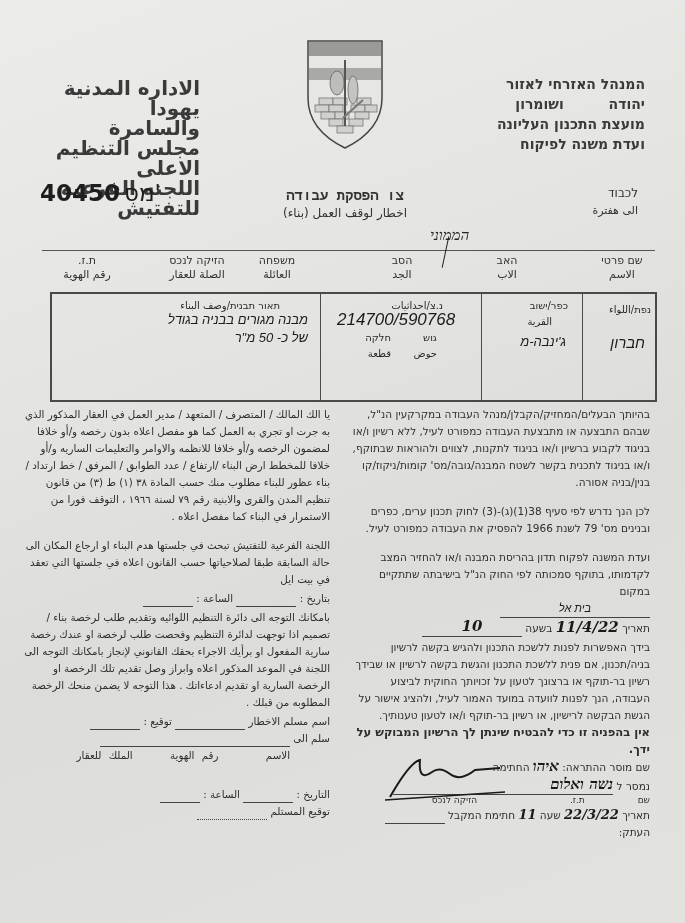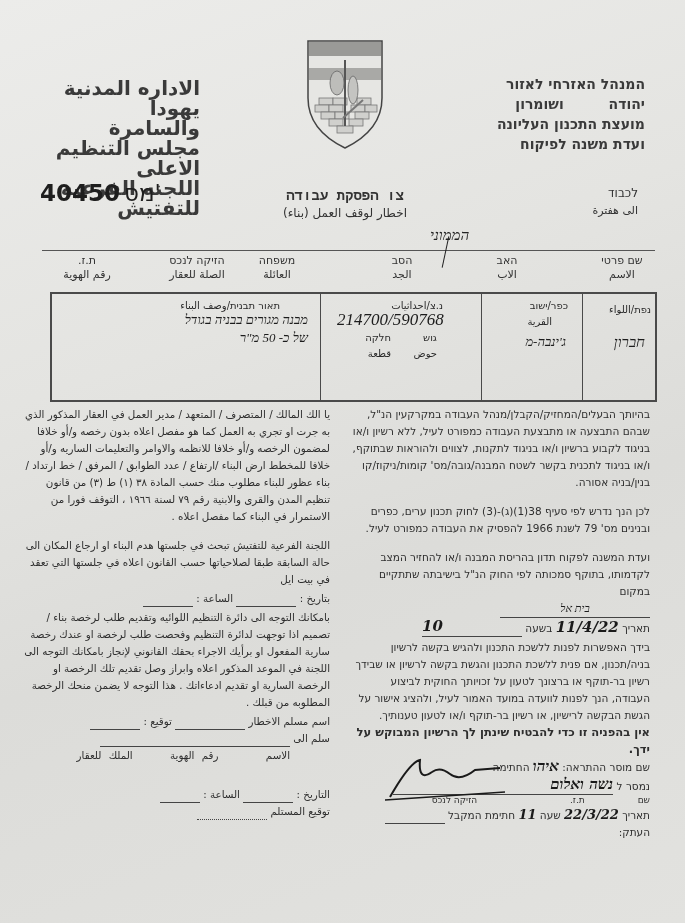--- a/index.html
+++ b/index.html
@@ -23,21 +23,21 @@
   .to-he { right:47px; top:186px; font-size:12px; color:#333; }
   .to-ar { right:47px; top:204px; font-size:11px; color:#333;margin-left:48px; }
   .hr { left:42px; right:30px; top:250px; height:1px; background:#555; }
   .fields { left:30px; right:28px; top:254px; height:34px; font-size:11px; color:#333; }
   .fields .f { position:absolute; text-align:center; line-height:14px; }
   .handname { left:430px; top:226px; font-size:15px; font-style:italic; font-family:"DejaVu Serif", serif; color:#222; }
   .handslash { left:445px; top:236px; width:1px; height:32px; background:#222; transform:rotate(12deg); }
   .tbl { left:50px; right:28px; top:292px; height:106px; border:2px solid #4a4a4a; display:flex; flex-direction:row-reverse; font-size:10px; }
   .tbl .c { border-left:1.5px solid #4a4a4a; position:relative; }
   .tbl .c:last-child { border-left:none; }
-  .hand { font-family:Liberation Serif, serif; font-style:italic; color:#1c1c1c; }
+  .hand { font-family:Liberation Sans, sans-serif; font-style:italic; color:#1c1c1c; }
   .ar-body { left:22px; top:406px; width:308px; font-size:10.3px; line-height:17px; color:#2e2e2e; }
   .he-body { left:350px; top:406px; width:300px; font-size:10.5px; line-height:17px; color:#2e2e2e; }
   .ar-body p, .he-body p { margin:0 0 12px 0; }
   .line { display:inline-block; border-bottom:1px solid #444; vertical-align:bottom; }
   .hw { font-family:"DejaVu Serif", serif; font-style:italic; font-weight:bold; color:#1a1a1a; font-size:15px; }
   .footer { left:120px; top:946px; width:420px; font-size:11.5px; color:#222; }
   .sig { left:380px; top:752px; width:130px; height:50px; }
 </style>
 </head>
 <body>
@@ -193,21 +193,21 @@
     <p>בהיותך הבעלים/המחזיק/הקבלן/מנהל העבודה במקרקעין הנ"ל, שבהם התבצעה או מתבצעת העבודה כמפורט לעיל, ללא רשיון ו/או בניגוד לקבוע ברשיון ו/או בניגוד לתקנות, לצווים ולהוראות שבתוקף, ו/או בניגוד לתכנית בקשר לשטח המבנה/גובה/מס' קומות/ניקוז/קו בנין/בניה אסורה.</p>
     <p>לכן הנך נדרש לפי סעיף 38(1)(ג)-(3) לחוק תכנון ערים, כפרים ובנינים מס' 79 לשנת 1966 להפסיק את העבודה כמפורט לעיל.</p>
     <div>ועדת המשנה לפקוח תדון בהריסת המבנה ו/או להחזיר המצב לקדמותו, בתוקף סמכותה לפי החוק הנ"ל בישיבתה שתתקיים במקום</div>
     <div>
       <span class="line" style="width:150px; text-align:center"><span class="hand" style="font-size:11px">בית אל</span></span>
     </div>
     <div>
       <span>תאריך</span>
       <span class="hw">11/4/22</span>
       <span>בשעה</span>
-      <span class="line" style="width:100px; text-align:left"><span class="hw">10</span></span>
+      <span class="line" style="width:100px; text-align:center"><span class="hw">10</span></span>
     </div>
     <p style="margin-top:2px;margin-bottom:0">בידך האפשרות לפנות ללשכת התכנון ולהגיש בקשה לרשיון בניה/תכנון, אם פנית ללשכת התכנון והגשת בקשה לרשיון או שבידך רשיון בר-תוקף או ברצונך לטעון על זכויותך החוקית לביצוע העבודה, הנך לפנות לוועדה במועד האמור לעיל, ולהציג אישור על הגשת הבקשה לרישיון, או רשיון בר-תוקף ו/או לטעון טענותיך.</p>
     <div style="font-weight:bold; font-size:11.5px">אין בהפניה זו כדי להבטיח שינתן לך הרשיון המבוקש על ידך.</div>
     <div>
       <span>שם מוסר ההתראה:</span>
       <span class="hw">איהו</span>
       <span>החתימה</span>
     </div>
     <div>
       <span>נמסר ל</span>

